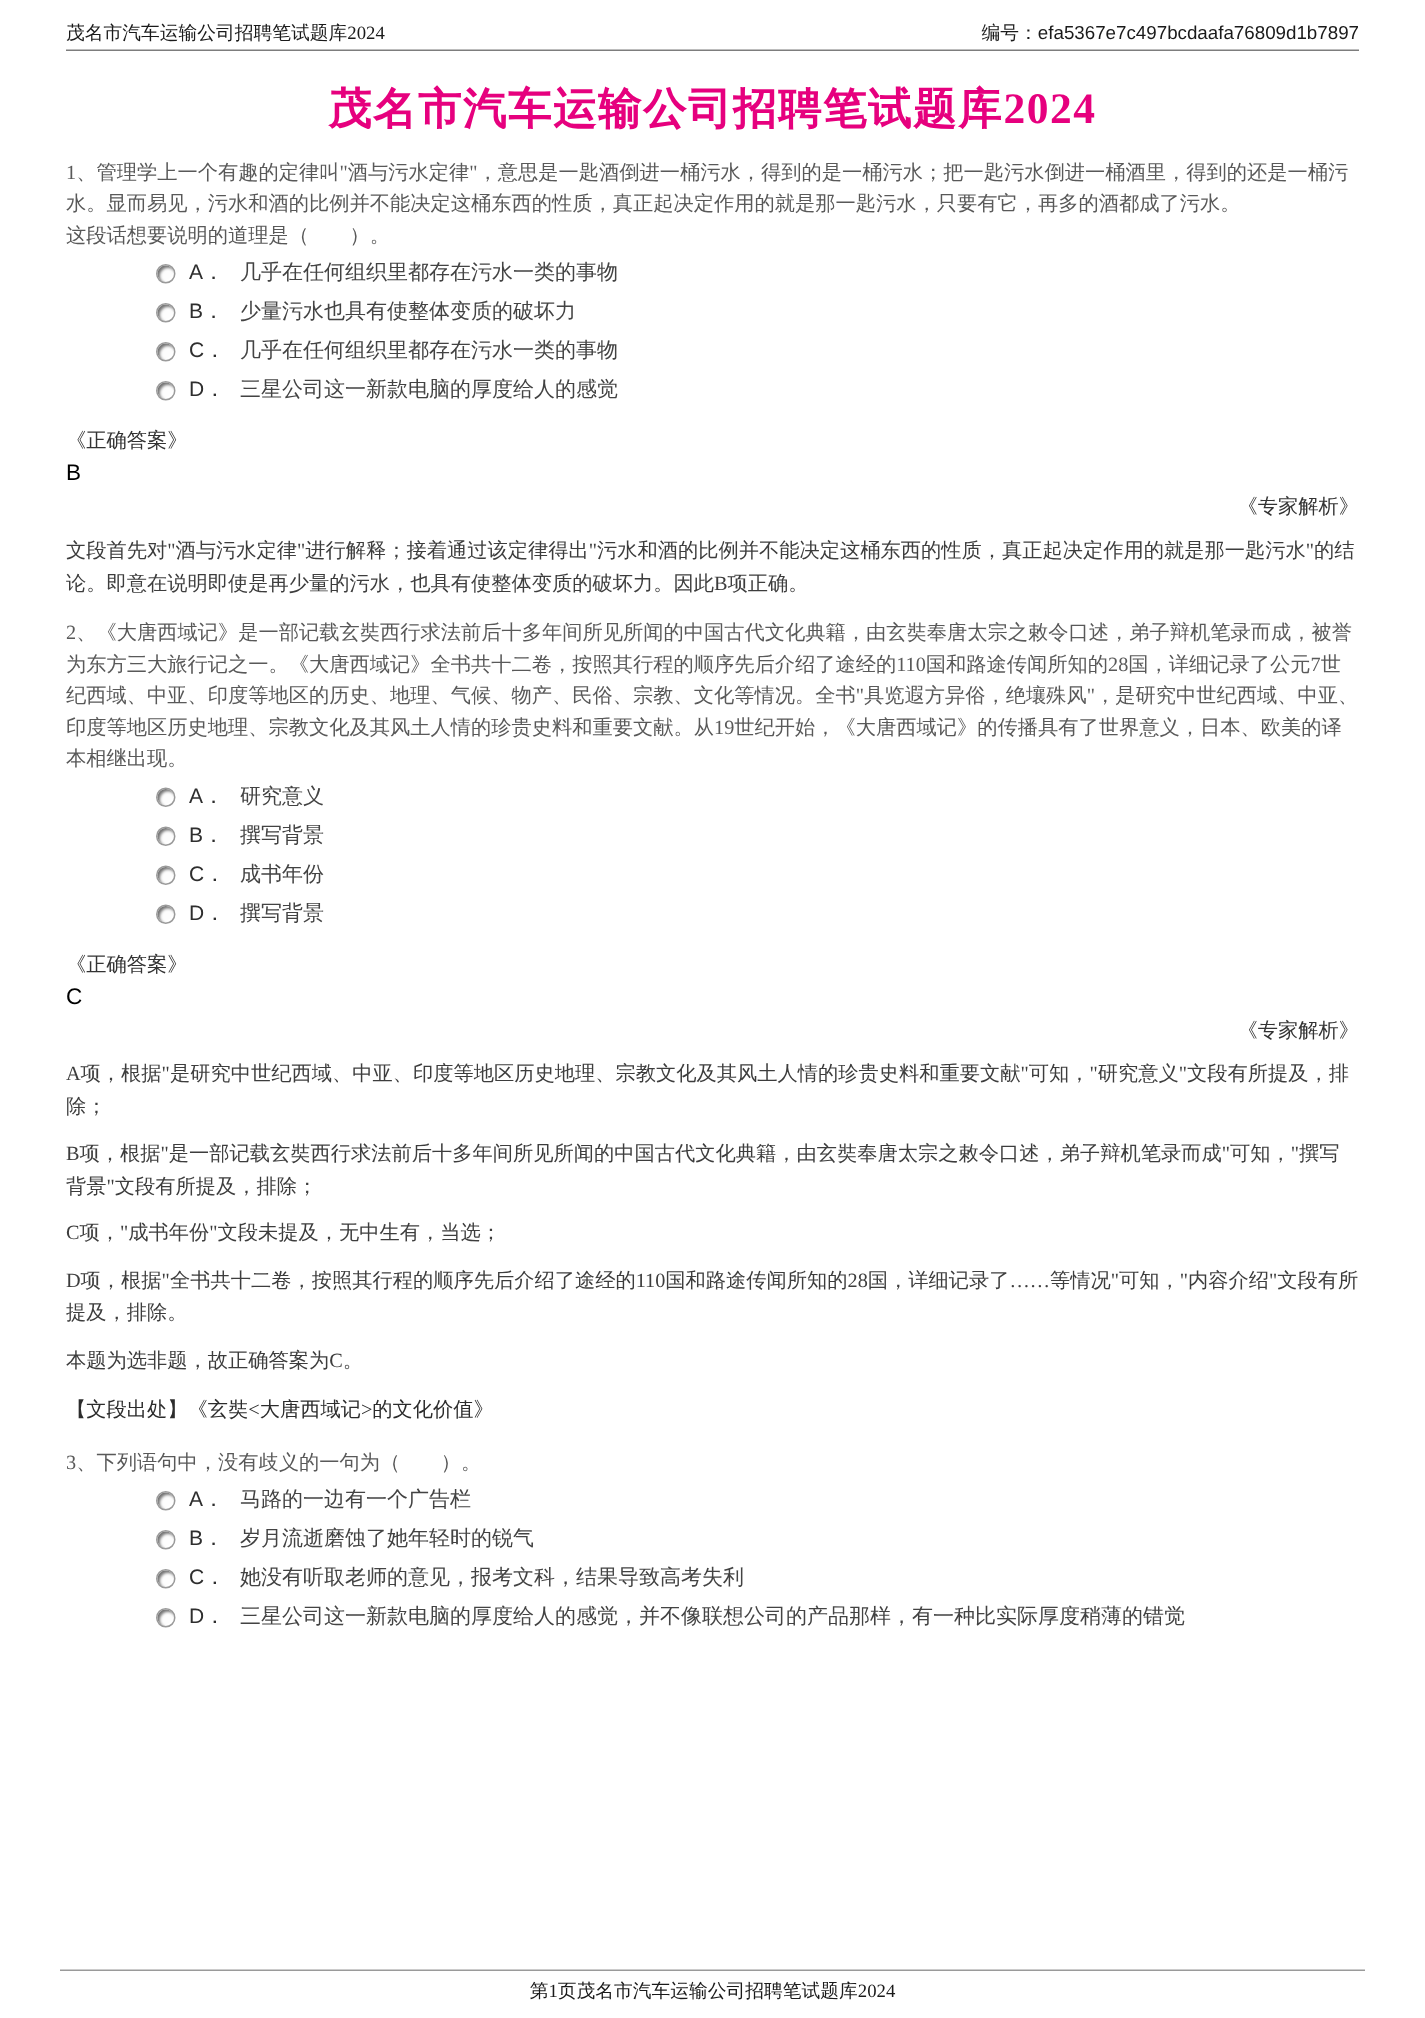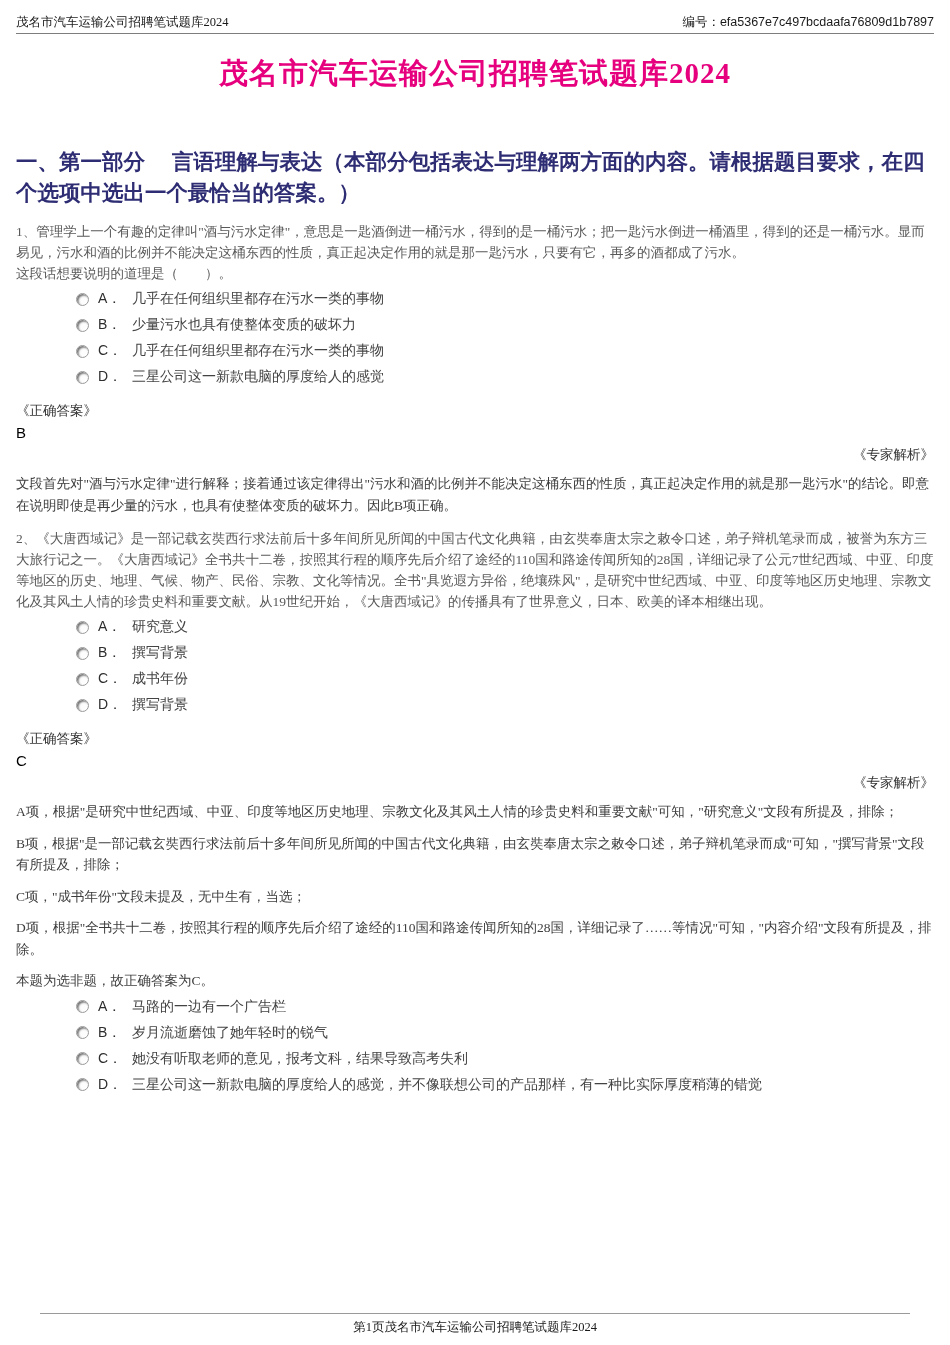--- a/index.html
+++ b/index.html
@@ -2,21 +2,21 @@
 <html><head>
 <meta charset="utf-8">
 <style>
   html,body{margin:0;padding:0;background:#ffffff;}
   .page{
     position:relative;
     width:950px;height:1345px;
     margin:0 auto;
     background:#fff;
     box-sizing:border-box;
-    padding:0 16px;
+    padding:0 44px;
     overflow:hidden;
     font-family:"Liberation Serif","DejaVu Serif",serif;
     color:#333;
   }
   
   .doc-header{
     display:flex;justify-content:space-between;align-items:flex-end;
     padding-top:15px;padding-bottom:3px;
     border-bottom:1px solid #7d7d7d;
     font-size:12.5px;line-height:15px;color:#1a1a1a;
@@ -81,21 +81,20 @@
 
 <div class="page">
 
   <div class="doc-header">
     <span>茂名市汽车运输公司招聘笔试题库2024</span>
     <span class="code">编号：efa5367e7c497bcdaafa76809d1b7897</span>
   </div>
 
   <h1 class="doc-title">茂名市汽车运输公司招聘笔试题库2024</h1>
 
-  <h2 class="section-heading">一、第一部分　 言语理解与表达（本部分包括表达与理解两方面的内容。请根据题目要求，在四个选项中选出一个最恰当的答案。）</h2>
 
   <div>
     <p class="q-text mt12">1、管理学上一个有趣的定律叫"酒与污水定律"，意思是一匙酒倒进一桶污水，得到的是一桶污水；把一匙污水倒进一桶酒里，得到的还是一桶污水。显而易见，污水和酒的比例并不能决定这桶东西的性质，真正起决定作用的就是那一匙污水，只要有它，再多的酒都成了污水。</p>
     <p class="q-text">这段话想要说明的道理是（　　）。</p>
 
     <div class="options">
       <div class="option">
         <span class="radio"></span>
         <span class="opt-letter">A．</span>
         <span class="opt-text">几乎在任何组织里都存在污水一类的事物</span>
@@ -150,23 +149,25 @@
     </div>
 
     <p class="ans-label">《正确答案》</p>
     <p class="ans-value">C</p>
     <p class="exp-label">《专家解析》</p>
     <p class="analysis-p">A项，根据"是研究中世纪西域、中亚、印度等地区历史地理、宗教文化及其风土人情的珍贵史料和重要文献"可知，"研究意义"文段有所提及，排除；</p>
     <p class="analysis-p">B项，根据"是一部记载玄奘西行求法前后十多年间所见所闻的中国古代文化典籍，由玄奘奉唐太宗之敕令口述，弟子辩机笔录而成"可知，"撰写背景"文段有所提及，排除；</p>
     <p class="analysis-p">C项，"成书年份"文段未提及，无中生有，当选；</p>
     <p class="analysis-p">D项，根据"全书共十二卷，按照其行程的顺序先后介绍了途经的110国和路途传闻所知的28国，详细记录了……等情况"可知，"内容介绍"文段有所提及，排除。</p>
     <p class="analysis-p">本题为选非题，故正确答案为C。</p>
+    <p class="src-p">【文段出处】《玄奘&lt;大唐西域记&gt;的文化价值》</p>
   </div>
 
   <div>
+    <p class="q-text mt14">3、下列语句中，没有歧义的一句为（　　）。</p>
 
     <div class="options">
       <div class="option">
         <span class="radio"></span>
         <span class="opt-letter">A．</span>
         <span class="opt-text">马路的一边有一个广告栏</span>
       </div>
       <div class="option">
         <span class="radio"></span>
         <span class="opt-letter">B．</span>

